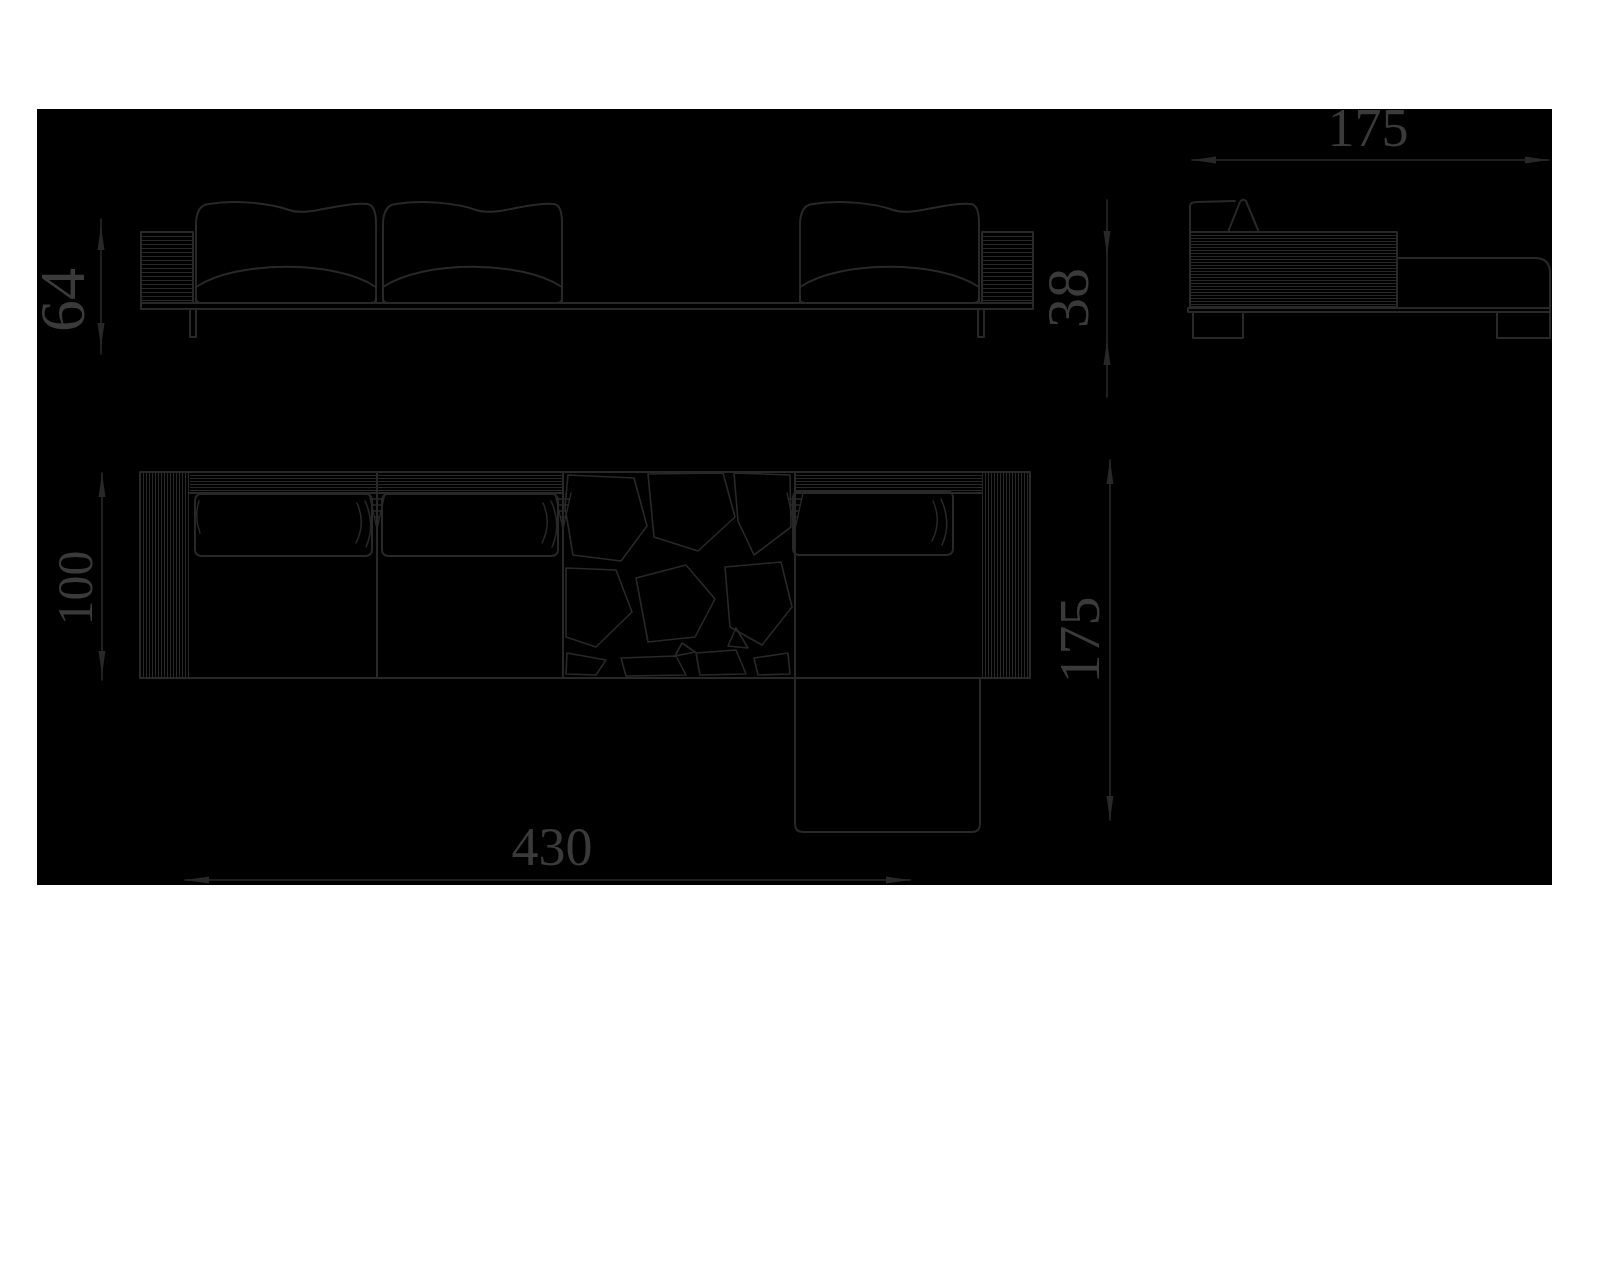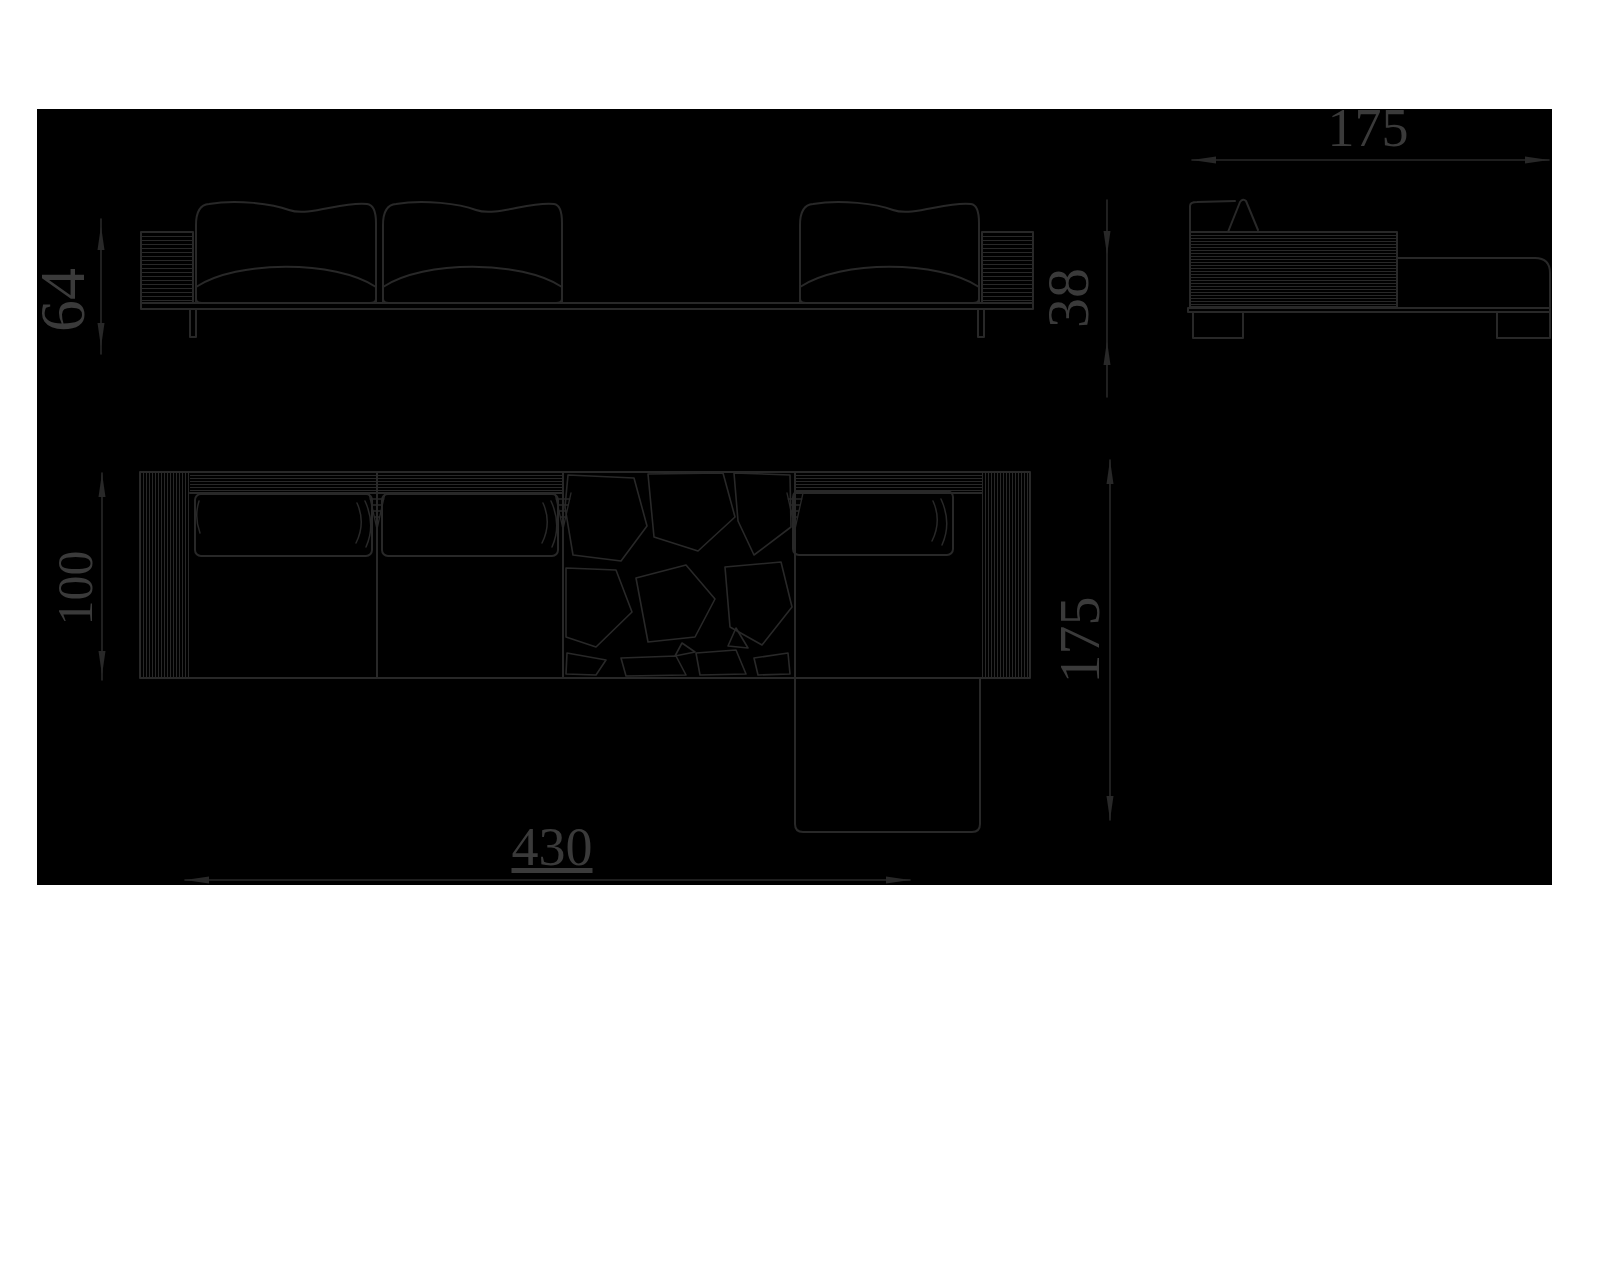--- a/index.html
+++ b/index.html
@@ -138,15 +138,15 @@
             <path d="M873,771 L849,767.5 L849,774.5 Z"></path>
         </g>
       </g>
     </svg>
 
     <span class="dim-label rot fs64" style="left:26px;top:191px;">64</span>
     <span class="dim-label rot fs60" style="left:1031px;top:189px;">38</span>
     <span class="dim-label fs54" style="left:1331px;top:19px;">175</span>
     <span class="dim-label rot fs50" style="left:38px;top:479px;">100</span>
     <span class="dim-label rot fs58" style="left:1043px;top:531px;">175</span>
-    <span class="dim-label fs54" style="left:515px;top:738px;text-decoration:underline;">430</span>
+    <span class="dim-label fs54" style="left:515px;top:738px;">430</span>
   </div>
 </div>
 
 </body></html>

